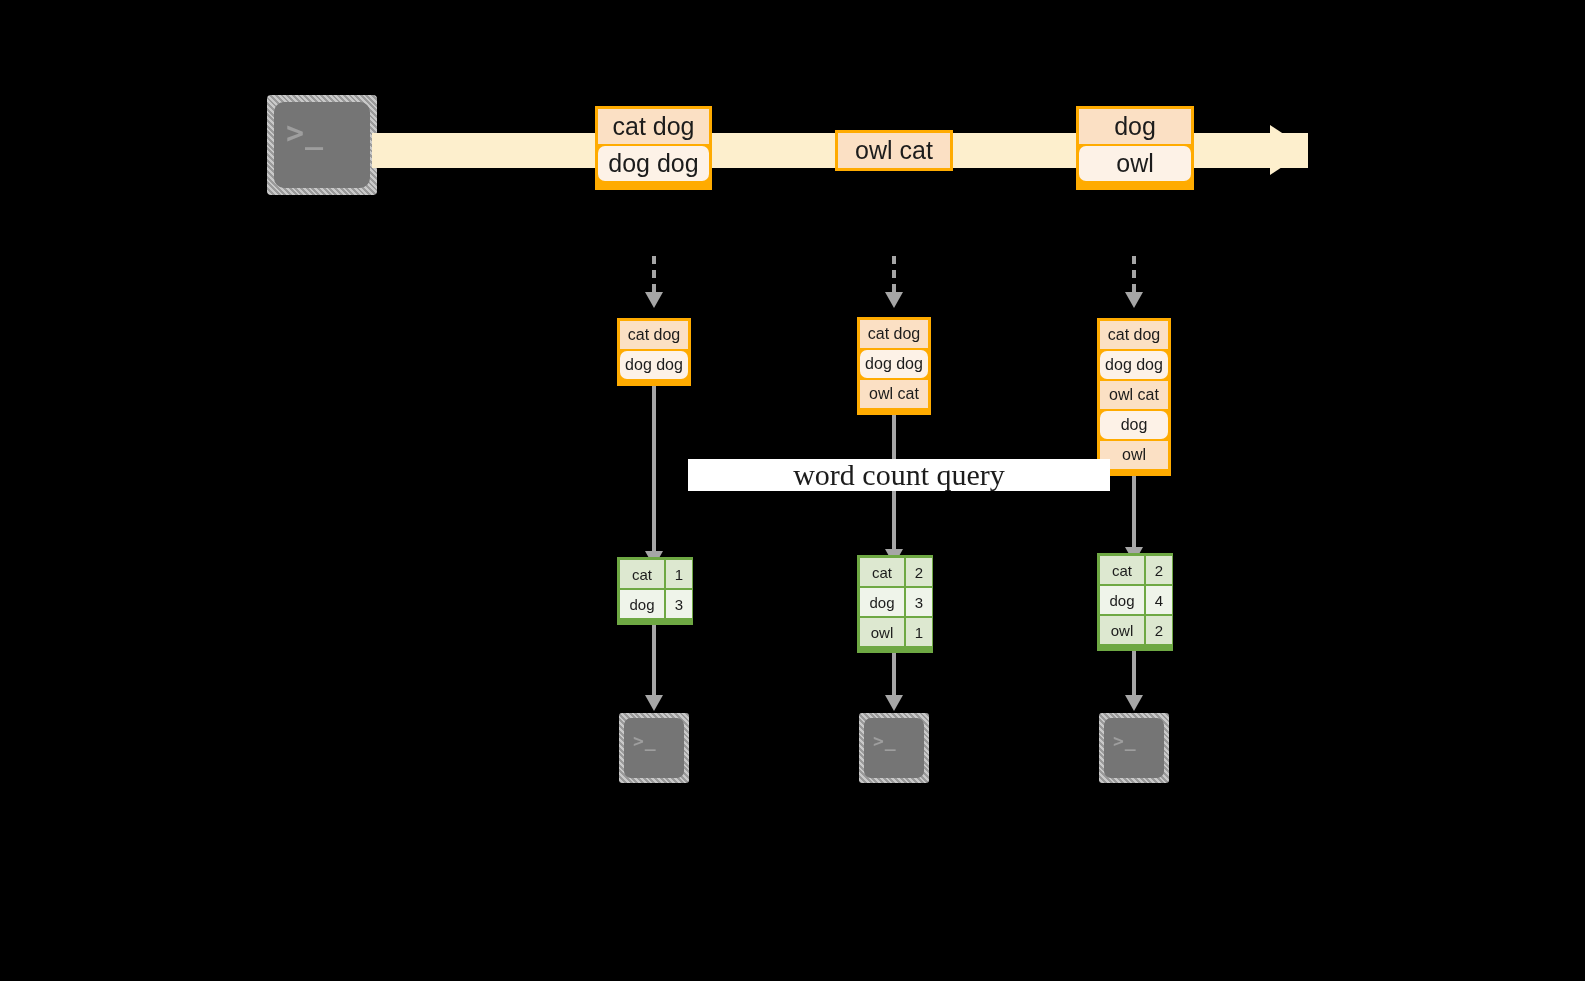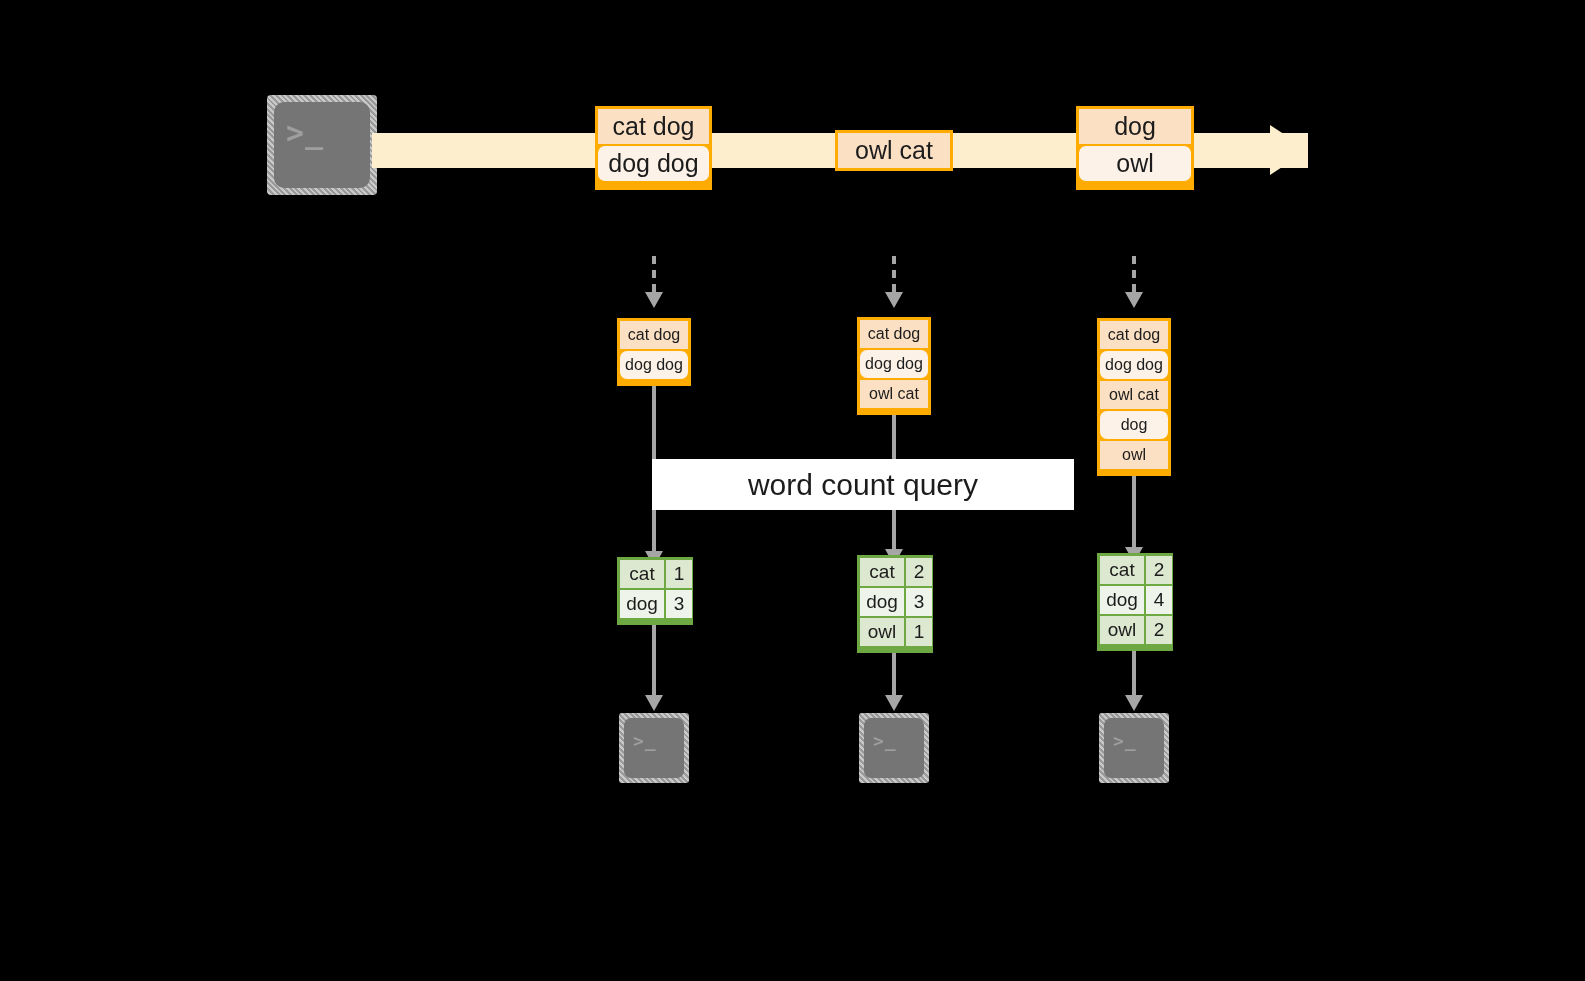--- a/index.html
+++ b/index.html
@@ -105,21 +105,21 @@
   .res-row {
     display: flex;
     height: 28px;
   }
   .res-row + .res-row { margin-top: 2px; }
   .res-cell {
     box-sizing: border-box;
     display: flex;
     align-items: center;
     justify-content: center;
-    font-size: 19px;
+    font-size: 15px;
     color: #1c1c1c;
     white-space: nowrap;
   }
   .res-row.shade-a .res-cell { background: #DDE8D0; }
   .res-row.shade-b .res-cell { background: #EFF4EA; }
   .res-cell.key { flex: 0 0 44px; }
   .res-cell.val { flex: 0 0 26px; margin-left: 2px; }
 
   
   .conn {
@@ -278,17 +278,17 @@
 
   <div class="conn" style="left:1132px; top:651px; height:44px;"></div>
   <div class="conn-head" style="left:1125px; top:695px;"></div>
 
   <div class="terminal small" style="left:1099px; top:713px; width:70px; height:70px;">
     <div class="terminal-inner">
       <span class="prompt">&gt;_</span>
     </div>
   </div>
 
-  <div class="query-label" style="left:652px; top:459px; width:422px; height:51px;">
+  <div class="query-label" style="left:688px; top:459px; width:422px; height:32px;font-family:Liberation Serif, serif;">
     <span>word count query</span>
   </div>
 
 </div>
 
 </body></html>

